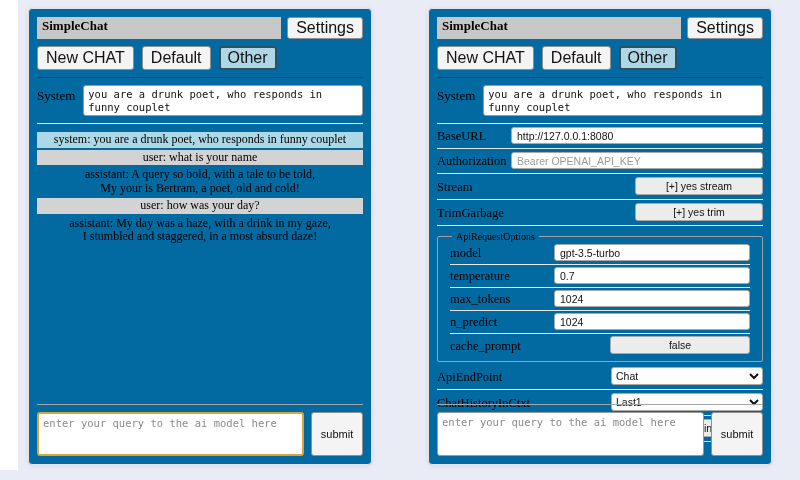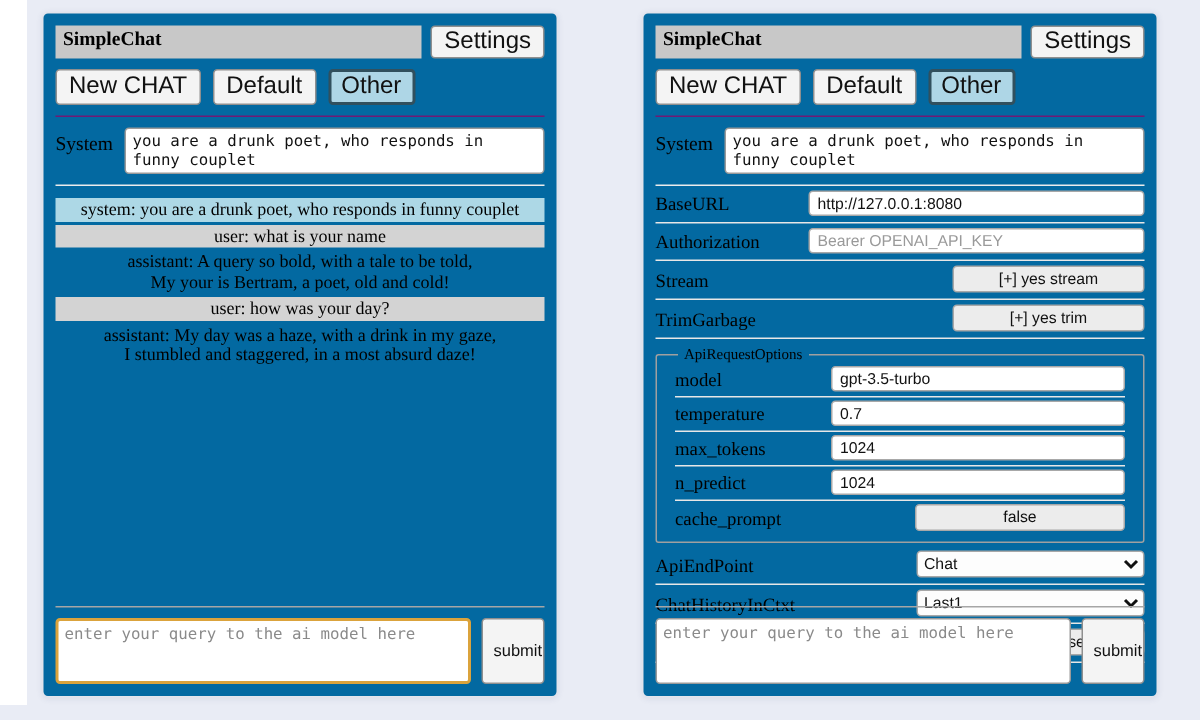--- a/index.html
+++ b/index.html
@@ -81,33 +81,33 @@
     display: flex; gap: 7px; align-items: stretch;
   }
   .query {
     flex: 1; height: 44px; resize: none;
     font-family: "DejaVu Sans Mono", monospace; font-size: 10.5px;
     border: 1px solid #9a9a9a; border-radius: 3px;
     padding: 3px 4px; overflow: hidden;
   }
   .query::placeholder { color: #8a8a8a; }
   .panel.left .query { border: 2px solid #dba33c; }
-  .submit-btn { width: 42px; font-size: 11px; }
+  .submit-btn { width: 52px; font-size: 11px; }
 
   
   .srow {
     display: flex; align-items: flex-end;
     padding: 3px 0 4px 0;
     border-bottom: 1px solid #e7e7e7;
     min-height: 21px;
   }
   .slabel { font-size: 12.5px; white-space: nowrap; flex: 1; min-width: 0; }
   .sinput {
     font-family: "Liberation Sans", sans-serif; font-size: 10.5px;
-    width: 224px; height: 17px;
+    width: 252px; height: 17px;
     border: 1px solid #a8a8a8; border-radius: 3px;
     padding: 1px 5px; color: #111; flex-shrink: 0;
   }
   .sinput::placeholder { color: #9a9a9a; }
   .sbtn {
     width: 128px; flex-shrink: 0;
     background: #ececec; border: 1px solid #a8a8a8;
     font-size: 10.5px; padding: 2px 4px;
   }
   .ssel {

